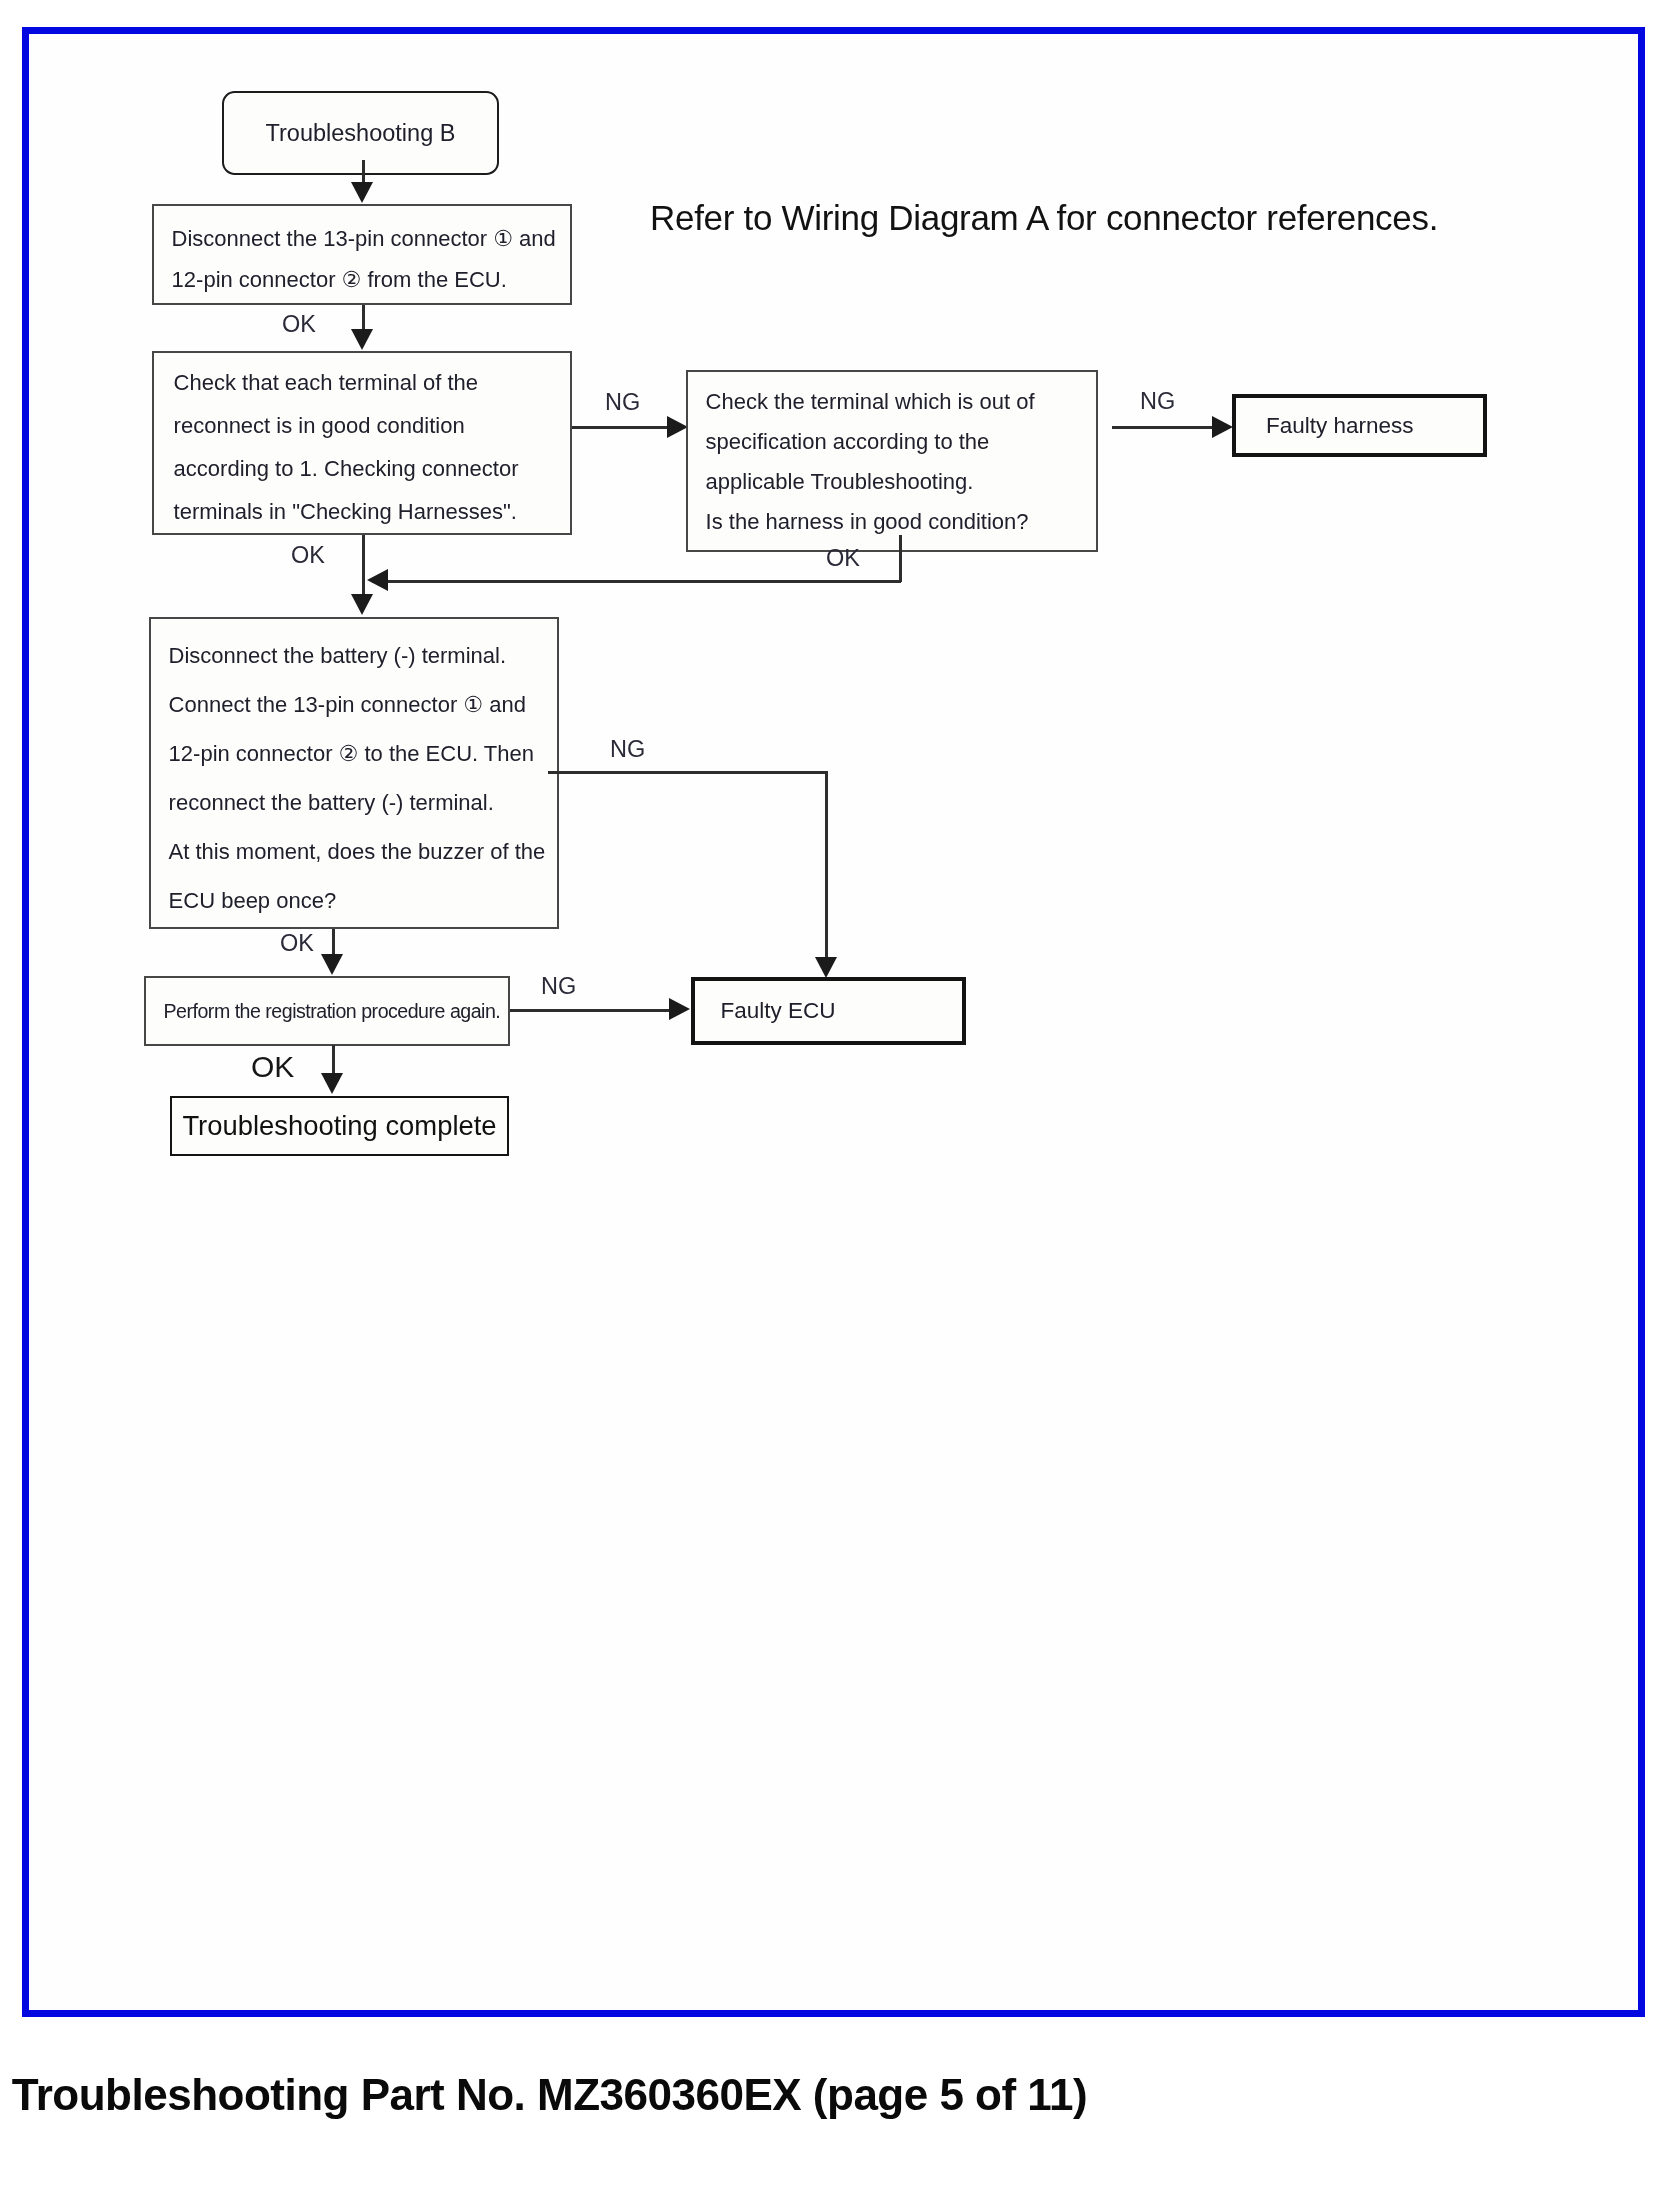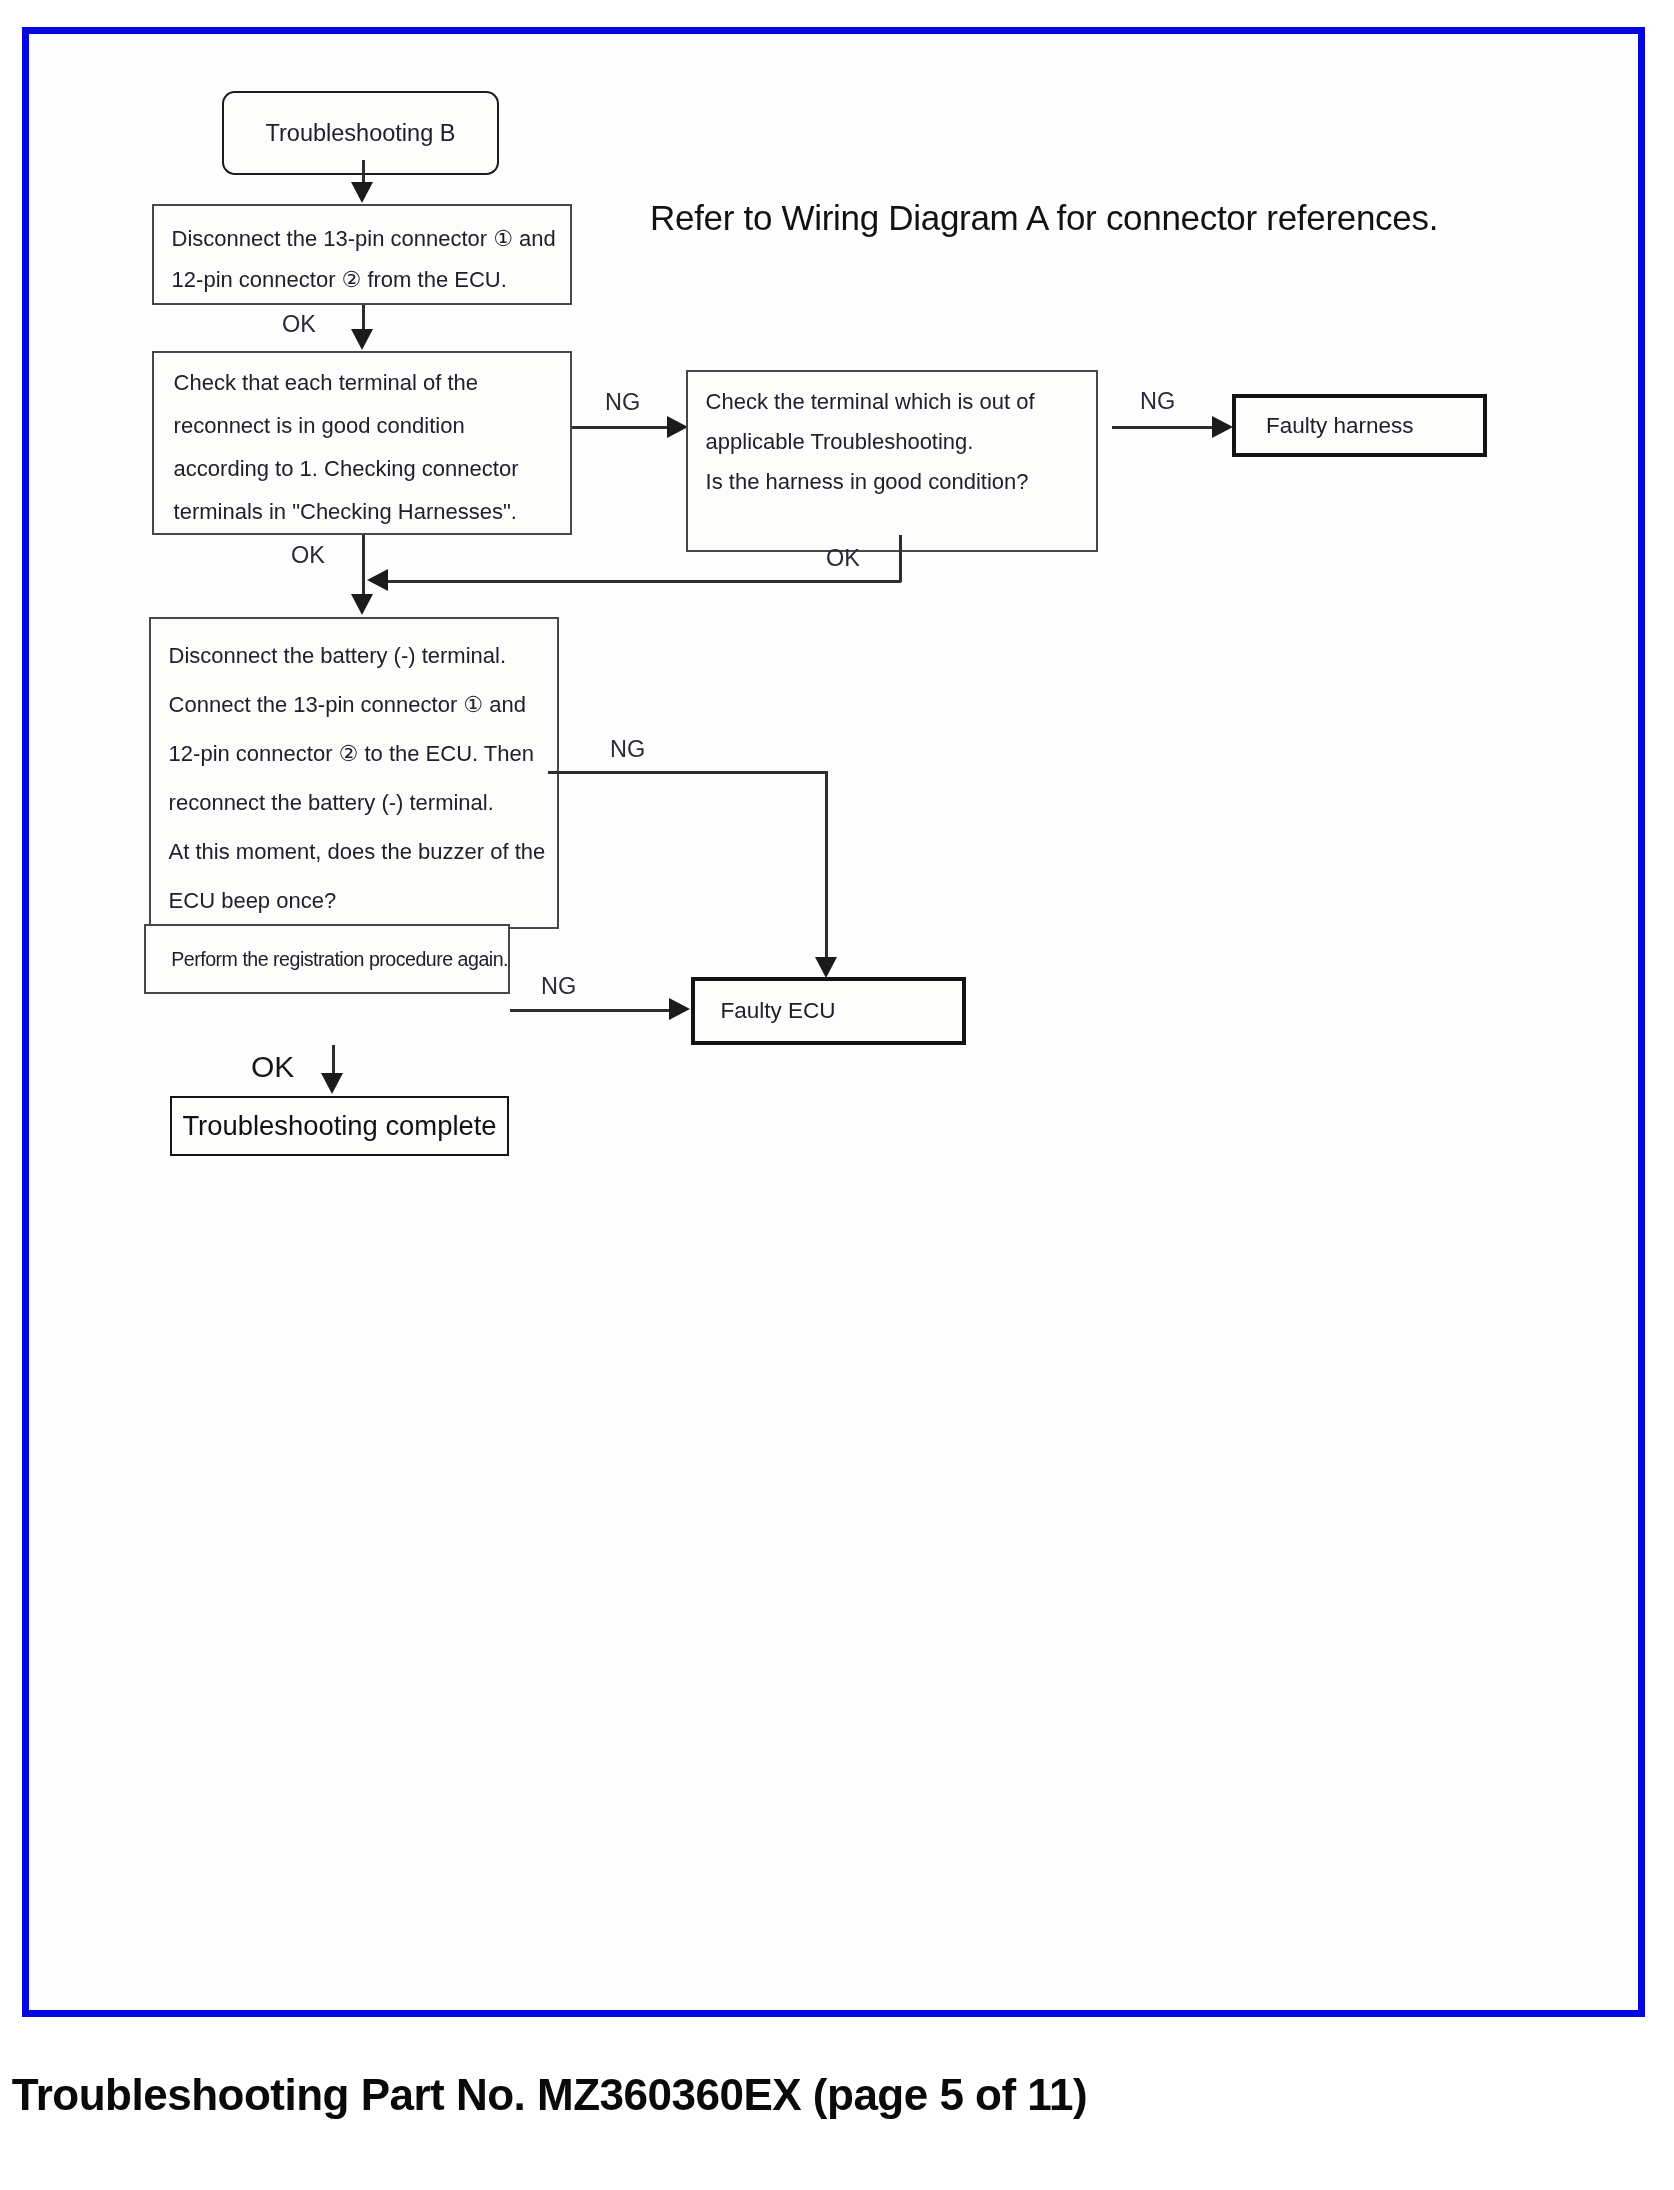--- a/index.html
+++ b/index.html
@@ -70,20 +70,21 @@
     <span class="ln">according to 1. Checking connector</span>
     <span class="ln">terminals in "Checking Harnesses".</span>
   </div>
 
   <div class="edge-label" style="left:605px;top:389px;">NG</div>
   <div class="hline" style="left:572px;top:426px;width:98px;"></div>
   <div class="ah ah-right" style="left:667px;top:416px;"></div>
 
   <div class="node" style="left:686px;top:362px;width:412px;height:182px;padding:9.8px 5.9px 0 17.6px;line-height:40px;margin-top:8px;">
     <span class="ln">Check the terminal which is out of</span>
+    <span class="ln">specification according to the</span>
     <span class="ln">applicable Troubleshooting.</span>
     <span class="ln">Is the harness in good condition?</span>
   </div>
 
   <div class="edge-label" style="left:1140px;top:388px;">NG</div>
   <div class="hline" style="left:1112px;top:426px;width:104px;"></div>
   <div class="ah ah-right" style="left:1212px;top:416px;"></div>
 
   <div class="node thick" style="left:1232px;top:394px;width:255px;height:63px;padding-left:30px;font-size:22.5px;">
     <span>Faulty harness</span>
@@ -109,21 +110,21 @@
 
   <div class="edge-label" style="left:610px;top:736px;">NG</div>
   <div class="hline" style="left:548px;top:771px;width:280px;"></div>
   <div class="vline" style="left:825px;top:771px;height:188px;"></div>
   <div class="ah ah-down" style="left:815px;top:957px;"></div>
 
   <div class="edge-label" style="left:280px;top:930px;">OK</div>
   <div class="vline" style="left:332px;top:929px;height:27.4px;"></div>
   <div class="ah ah-down" style="left:321px;top:954px;"></div>
 
-  <div class="node centered" style="left:144px;top:924px;width:366px;height:70px;font-size:19.6px;letter-spacing:-0.5px;justify-content:flex-end;padding-left:9.8px;">
+  <div class="node centered" style="left:144px;top:976px;width:366px;height:70px;font-size:19.6px;letter-spacing:-0.5px;justify-content:center;padding-left:9.8px;">
     <span>Perform the registration procedure again.</span>
   </div>
 
   <div class="edge-label" style="left:541px;top:973px;">NG</div>
   <div class="hline" style="left:510px;top:1009px;width:163px;"></div>
   <div class="ah ah-right" style="left:669px;top:998px;"></div>
 
   <div class="node thick" style="left:691px;top:977px;width:275px;height:68px;padding-left:25.5px;font-size:22.5px;">
     <span>Faulty ECU</span>
   </div>

